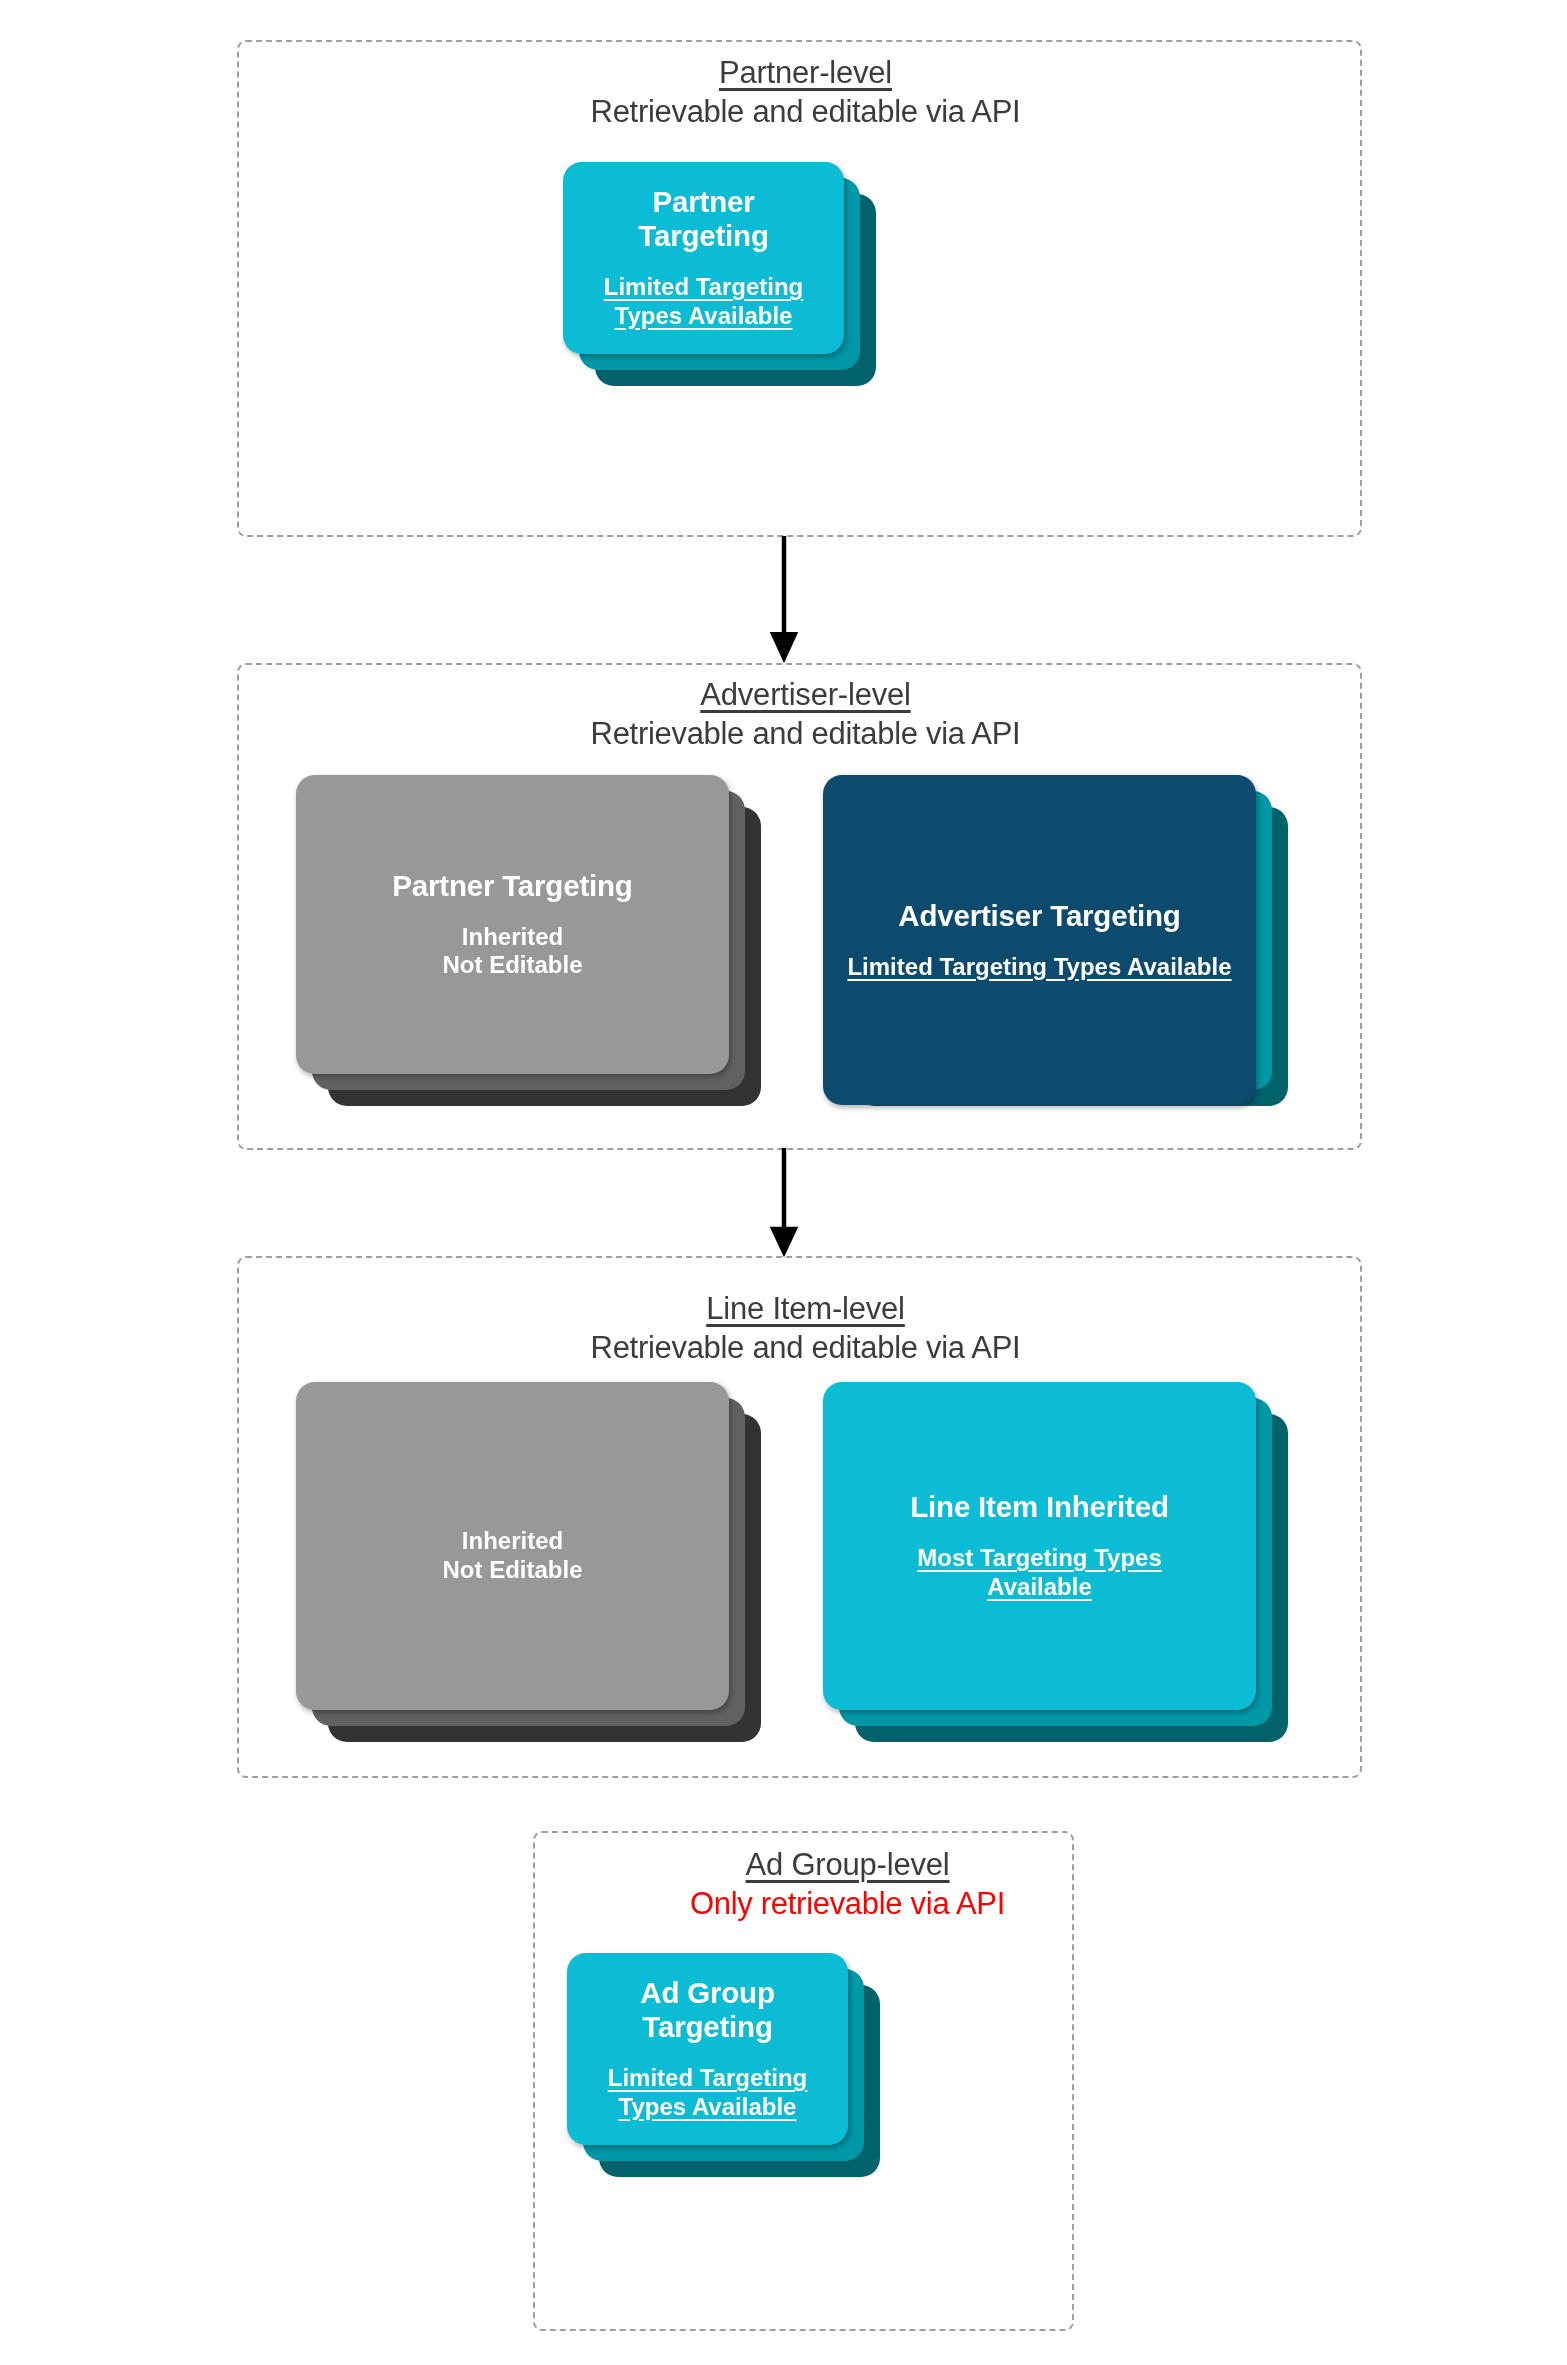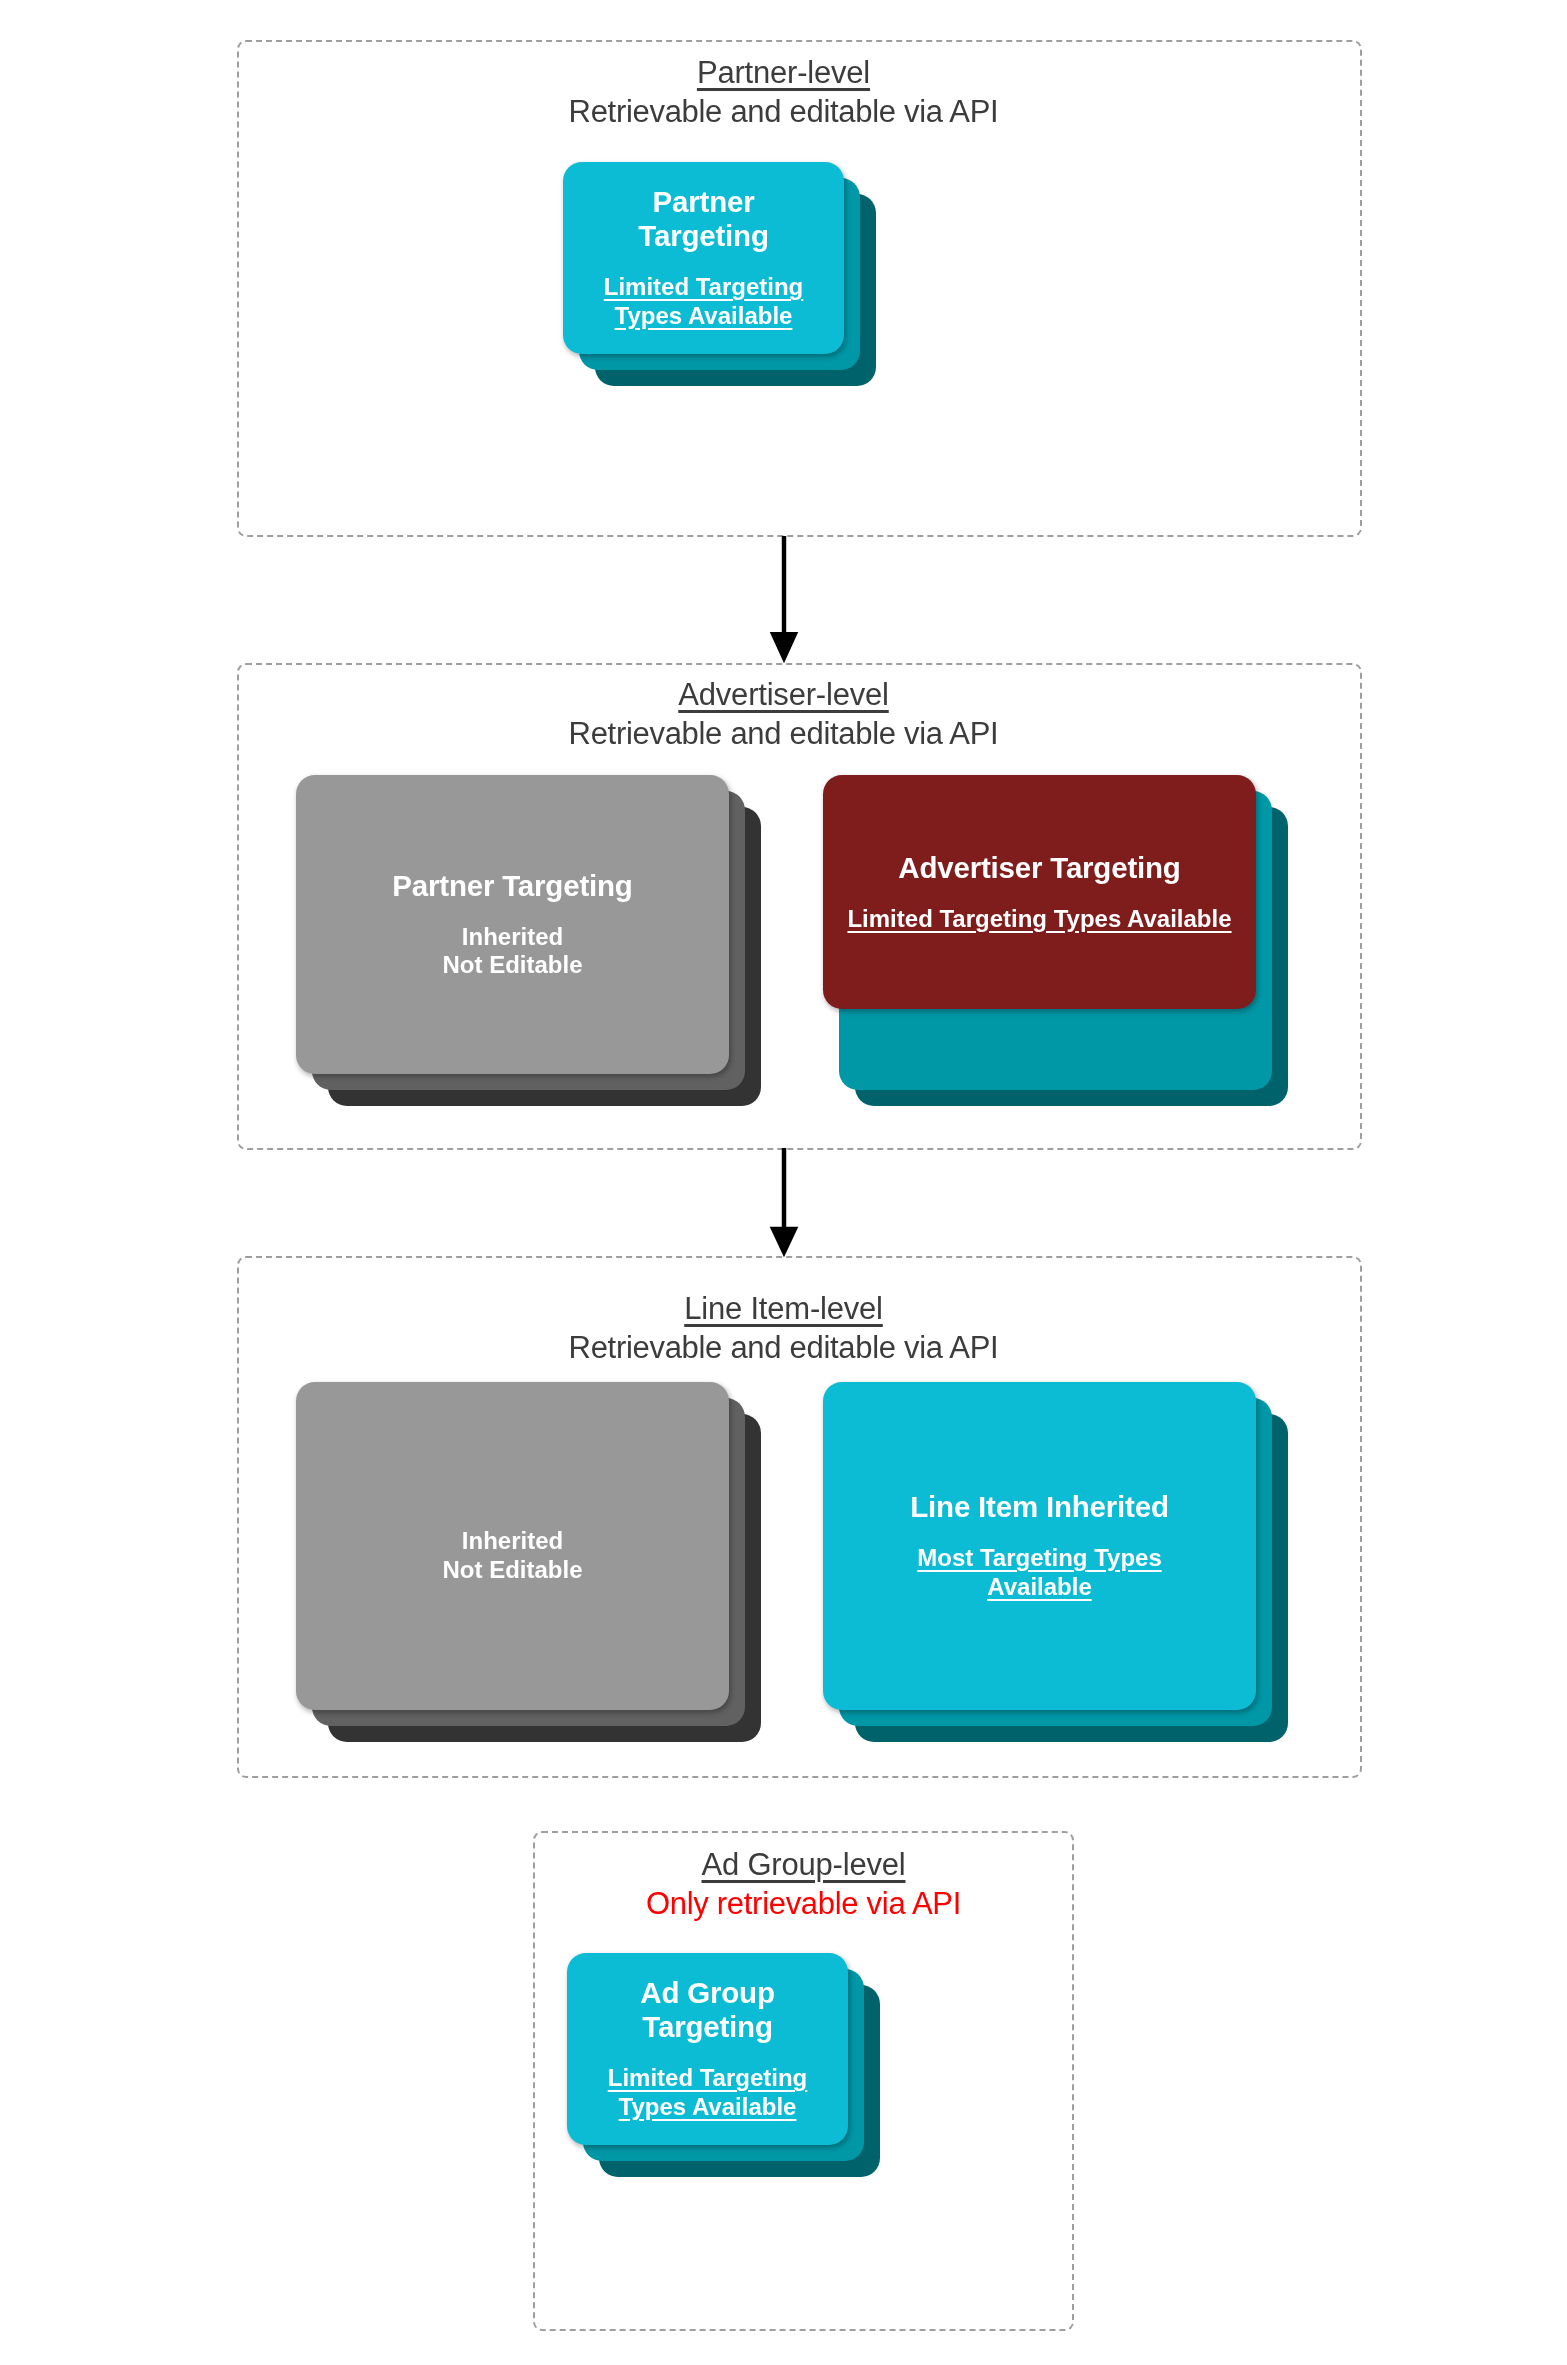--- a/index.html
+++ b/index.html
@@ -29,20 +29,21 @@
   }
 
   
   .level-head {
     position: absolute;
     left: 0;
     right: 0;
     text-align: center;
     line-height: 1.18;
     pointer-events: none;
+    padding-left: 44px;
   }
   .head-line1 {
     display: block;
     font-size: 31px;
     font-weight: 400;
     color: #3c3c3c;
     text-decoration: underline;
     text-underline-offset: 4.5px;
     letter-spacing: -0.2px;
   }
@@ -150,21 +151,21 @@
     <div class="card-layer front" style="width:433px; height:299px; background:#989898;">
       <div class="card-title">Partner Targeting</div>
       <div class="card-sub" style="white-space:pre-line;">Inherited
 Not Editable</div>
     </div>
   </div>
 
   <div class="card-stack" style="left:823px; top:775px; width:464px; height:330px;">
     <div class="card-layer back" style="width:433px; height:299px; background:#00636b;"></div>
     <div class="card-layer mid" style="width:433px; height:299px; background:#0097a7;"></div>
-    <div class="card-layer front" style="width:433px; height:234px; background:#7f1d1d;">
+    <div class="card-layer front" style="width:433px; height:330px; background:#0c4a6e;">
       <div class="card-title">Advertiser Targeting</div>
       <div class="card-sub link">Limited Targeting Types Available</div>
     </div>
   </div>
 
   <svg class="arrow" style="left:766px; top:1148px; width:36px; height:111px;" viewBox="0 0 40 124">
     <line x1="20" y1="0" x2="20" y2="98" stroke="#000000" stroke-width="5"></line>
     <polygon points="20,122 4,88 36,88" fill="#000000"></polygon>
   </svg>
 

